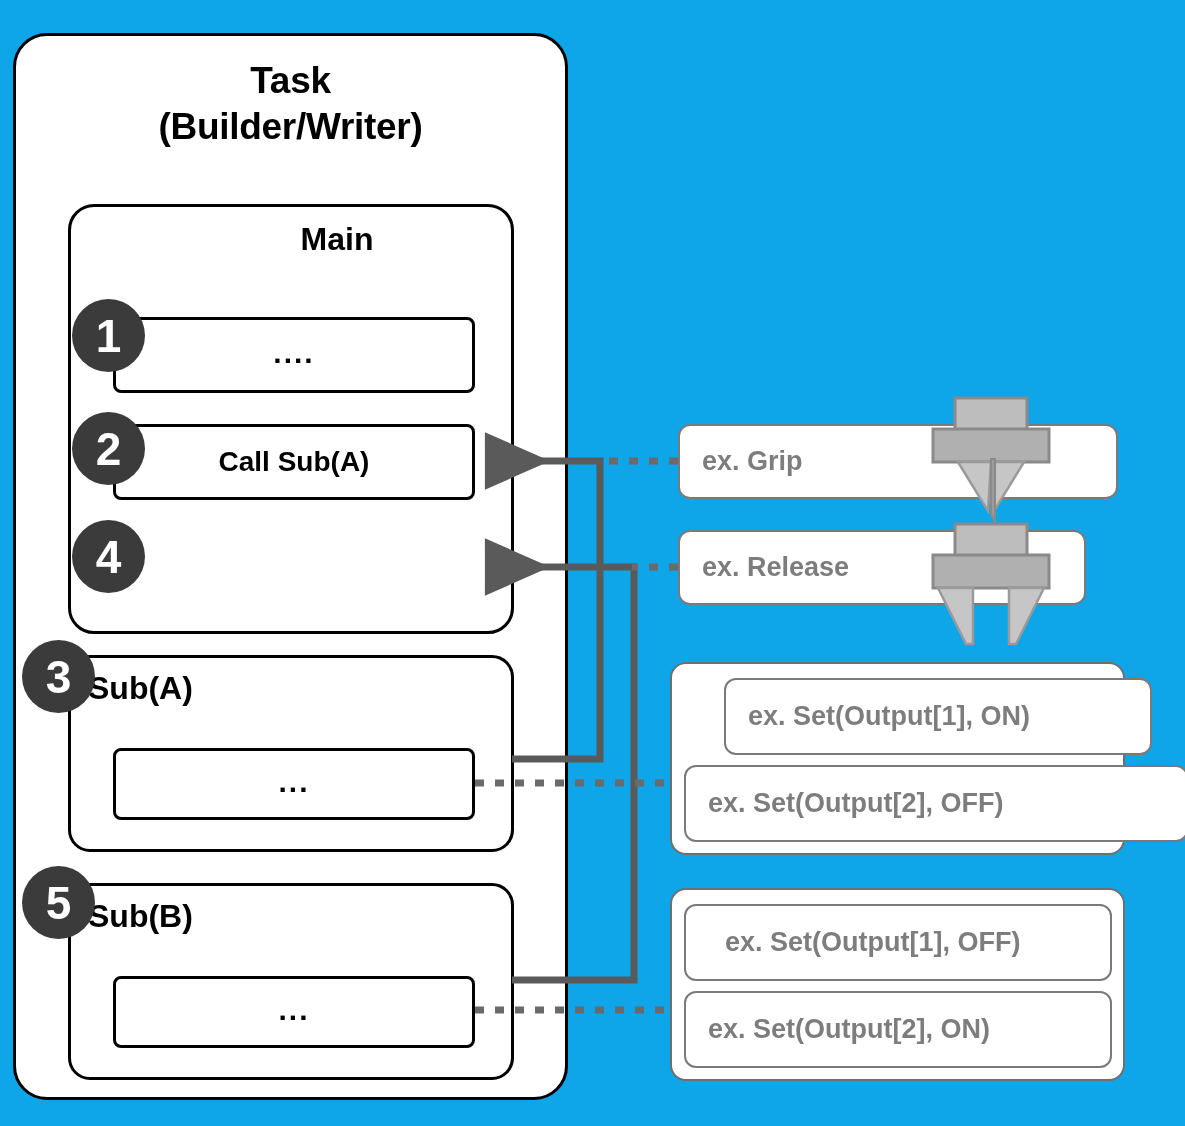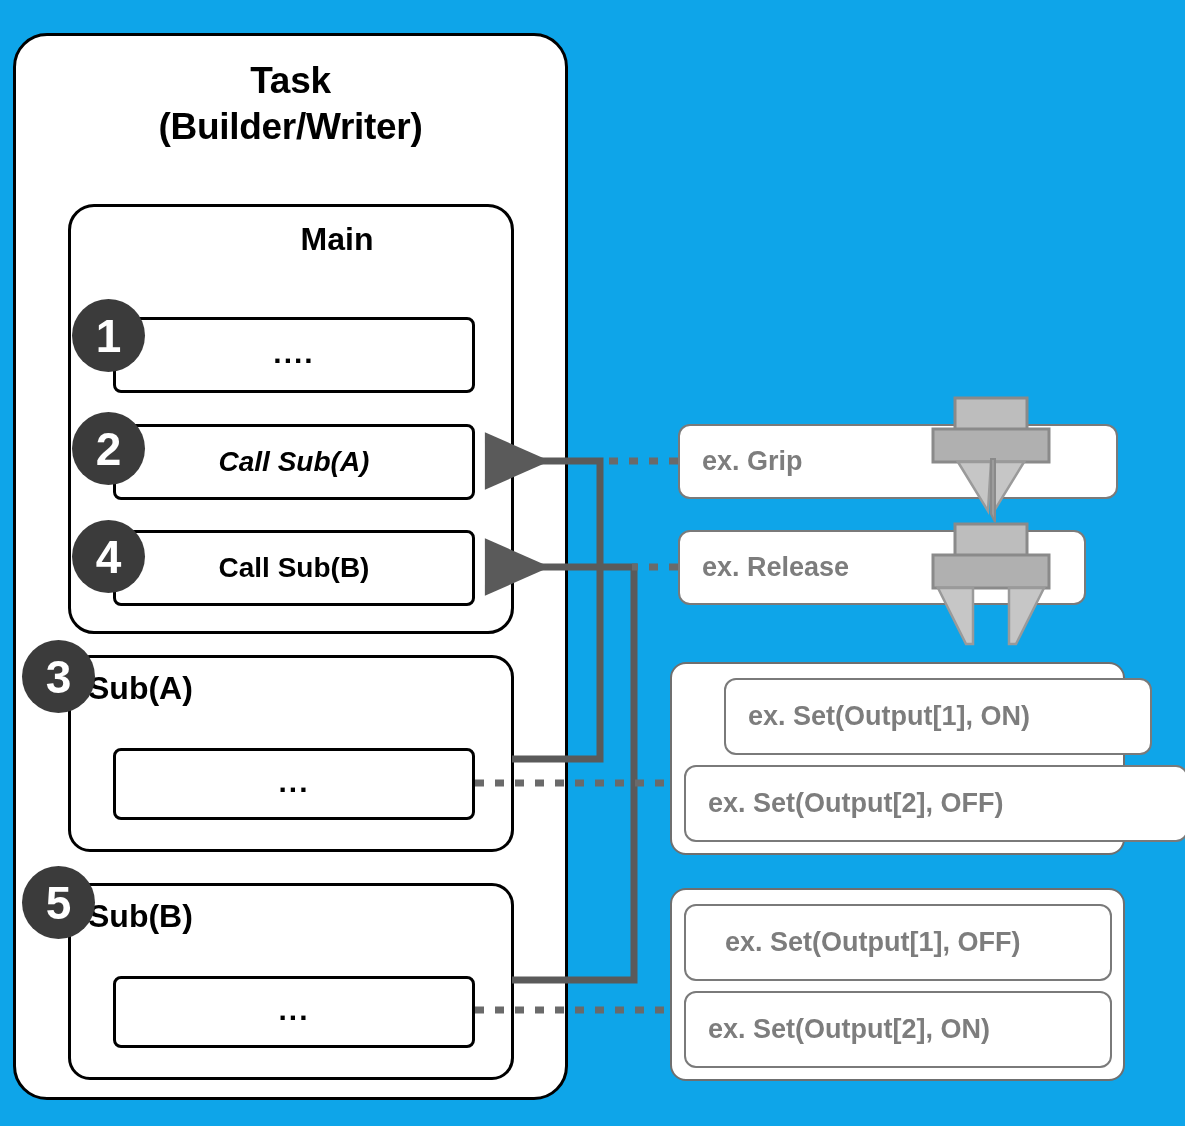--- a/index.html
+++ b/index.html
@@ -142,24 +142,23 @@
     <div>Task</div>
     <div>(Builder/Writer)</div>
   </div>
 
   <div class="abs main-box"></div>
   <div class="abs main-title">Main</div>
 
   <div class="abs stmt dots" style="left:113px; top:317px; width:362px; height:76px;">....</div>
   <div class="abs badge" style="left:72px; top:299px;">1</div>
 
-  <div class="abs stmt" style="left:113px; top:424px; width:362px; height:76px;font-style:italic;">Call Sub(A)</div>
+  <div class="abs stmt" style="left:113px; top:424px; width:362px; height:76px;">Call Sub(A)</div>
   <div class="abs badge" style="left:72px; top:412px;">2</div>
 
-  <div class="abs stmt" style="left:113px; top:530px; width:362px; height:76px;">Call Sub(B)</div>
   <div class="abs badge" style="left:72px; top:520px;">4</div>
 
   <div class="abs sub-box" style="left:68px; top:655px; width:446px; height:197px;"></div>
   <div class="abs sub-title" style="left:88px; top:670px;">Sub(A)</div>
   <div class="abs stmt dots" style="left:113px; top:748px; width:362px; height:72px;">...</div>
   <div class="abs badge" style="left:22px; top:640px;">3</div>
 
   <div class="abs sub-box" style="left:68px; top:883px; width:446px; height:197px;"></div>
   <div class="abs sub-title" style="left:88px; top:898px;">Sub(B)</div>
   <div class="abs stmt dots" style="left:113px; top:976px; width:362px; height:72px;">...</div>

